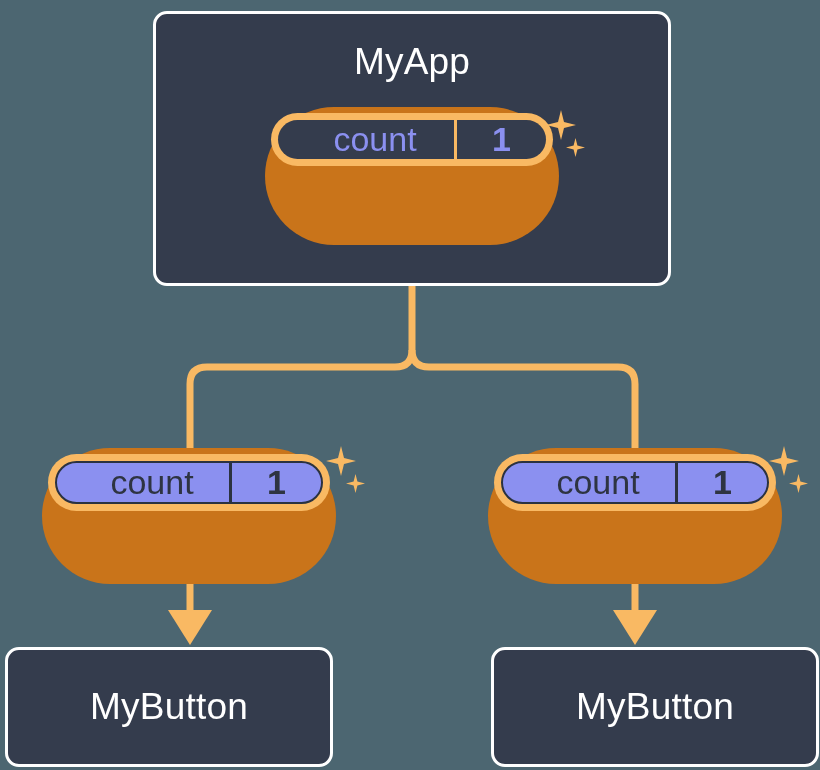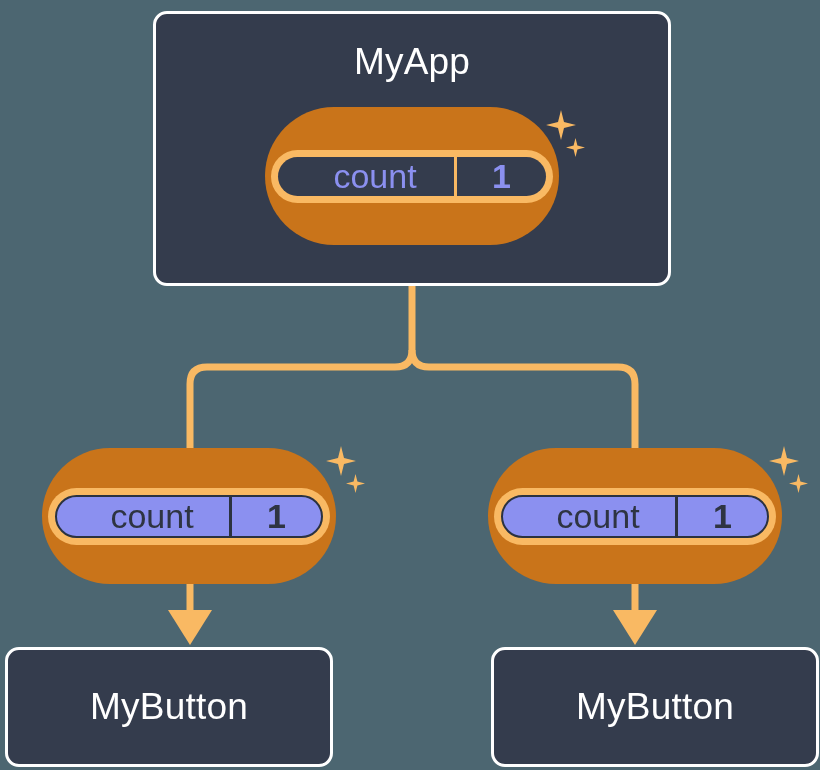--- a/index.html
+++ b/index.html
@@ -80,21 +80,21 @@
   #node-button-right .comp-title {
     font-size: 37px;
   }
 
   
   .pill {
     position: absolute;
     z-index: 4;
     box-sizing: border-box;
     display: flex;
-    align-items: center;
+    align-items: flex-start;
     border-radius: 999px;
     
     background: #c9741a;
     padding: 6px;
   }
   .pill-inner {
     flex: 1 1 auto;
     display: flex;
     align-items: stretch;
     border-radius: 999px;

